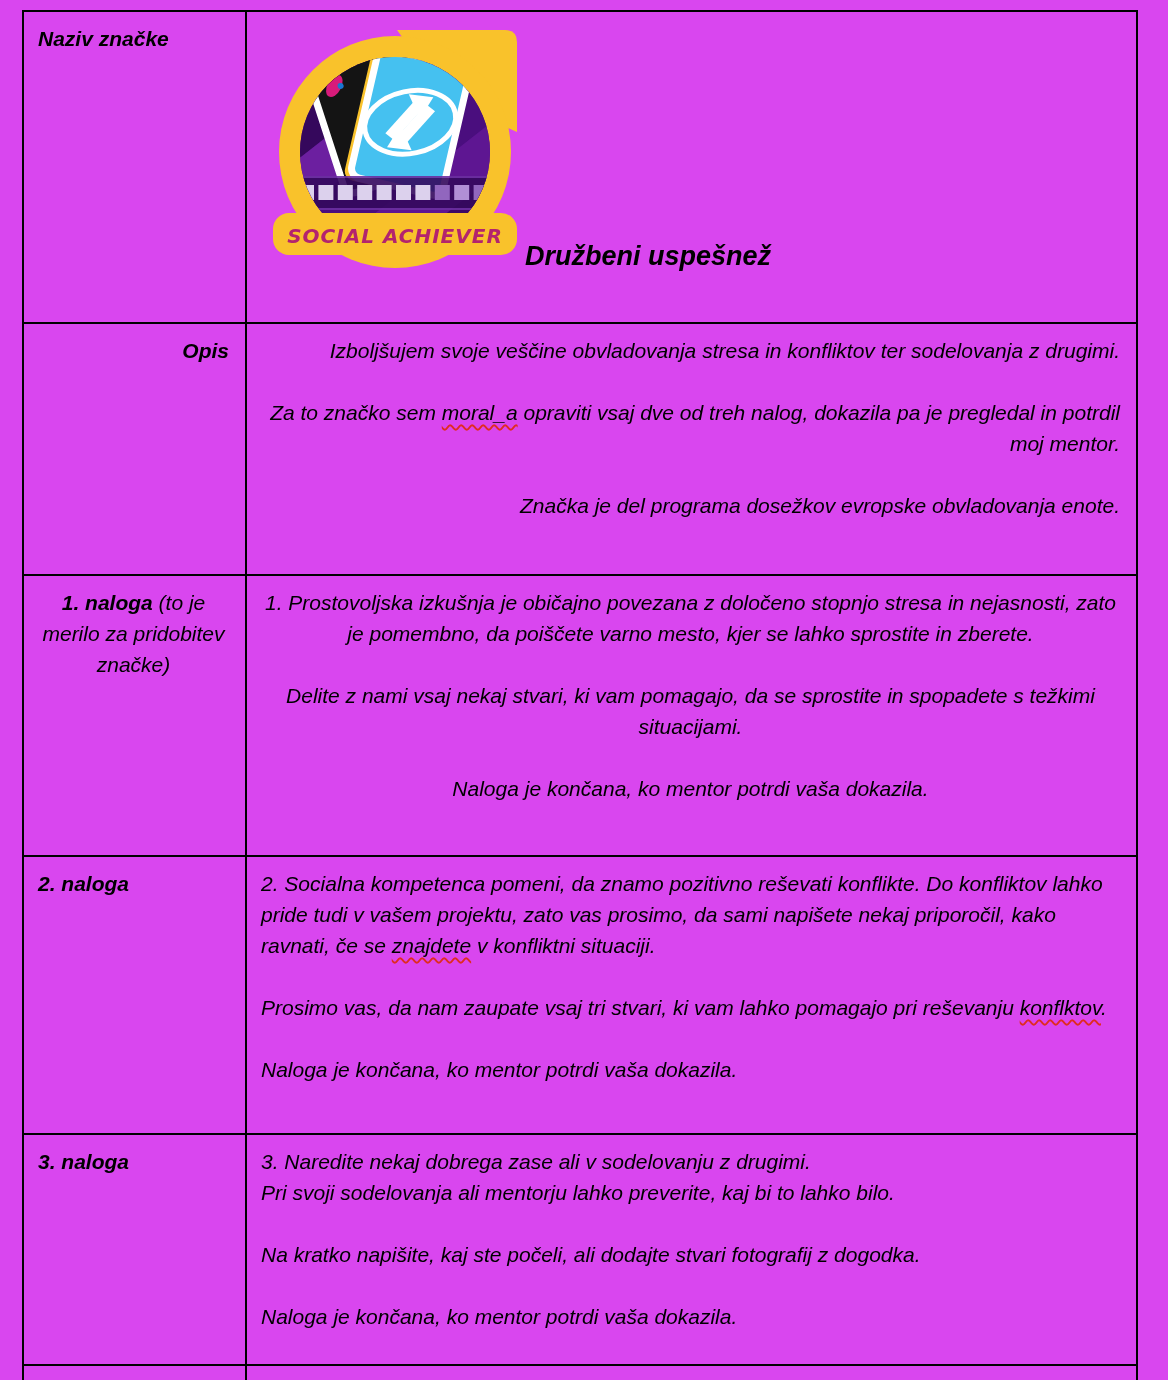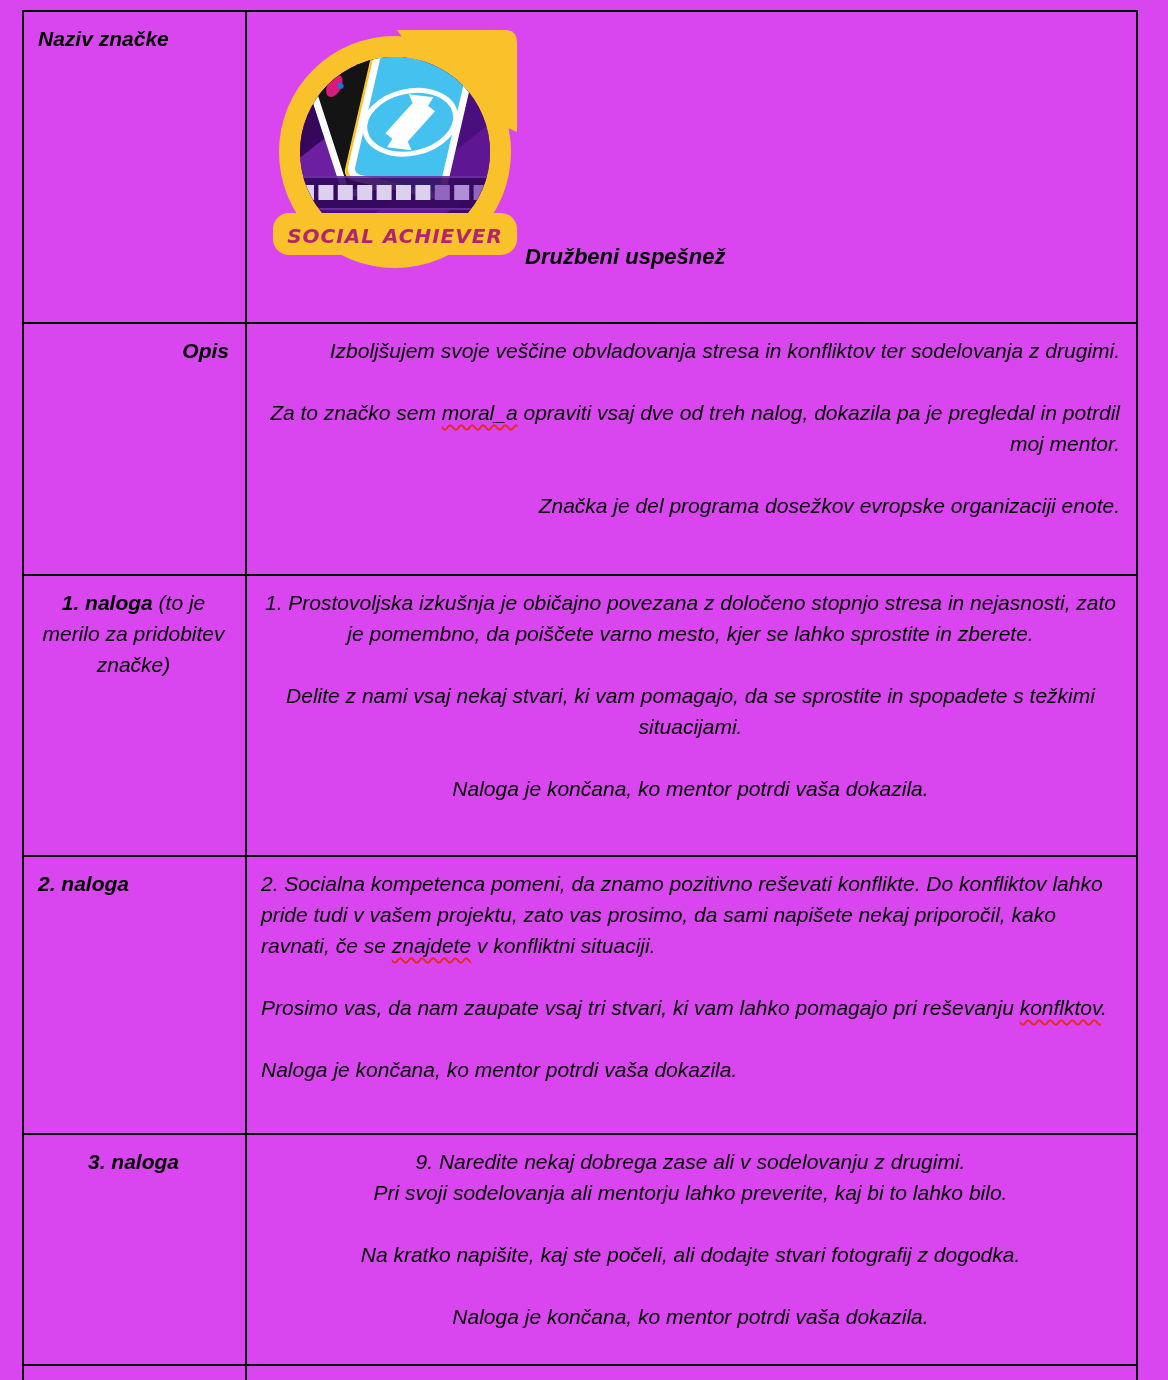--- a/index.html
+++ b/index.html
@@ -15,36 +15,36 @@
     border:2px solid #000; vertical-align:top;
     padding:11px 16px 10px 14px;
     font-size:21px; line-height:31px;
   }
   td.label-cell { width:223px; }
   td.label-cell .lbl-bold { font-weight:700; }
   tr.r1 td { height:284px; }
   tr.r2 td { height:229px;text-align:right; }
   tr.r3 td { height:258px;text-align:center; }
   tr.r4 td { height:255px; }
-  tr.r5 td { height:208px;text-align:center; }
+  tr.r5 td { height:208px; }
   tr.r6 td { height:73px; }
   p.para { margin:0 0 31px 0; }
   p.para:last-child { margin-bottom:0; }
   p.para.tight { margin-bottom:0; }
   .squiggle {
     text-decoration:underline;
     text-decoration-style:wavy;
     text-decoration-color:#e02b20;
     text-decoration-thickness:1.5px;
     text-underline-offset:4px;
     margin-top:10px;
   }
   .badge-cell-inner { display:flex; align-items:flex-end; }
   .badge-art { flex:0 0 auto; margin-left:6px; }
-  .badge-title { font-weight:700; font-size:22px; margin-left:4px; margin-bottom:0px; white-space:nowrap; }
+  .badge-title { font-weight:700; font-size:27px; margin-left:4px; margin-bottom:0px; white-space:nowrap; }
 </style>
 </head>
 <body>
 
 <div class="page">
   <table class="badge-table">
     <colgroup>
         <col style="width:223px">
         <col>
       </colgroup>
@@ -132,21 +132,21 @@
       </td>
     </tr>
 
     <tr class="r2">
       <td class="label-cell">
         <span class="lbl-bold">Opis</span><span></span>
       </td>
       <td>
         <p class="para"><span>Izboljšujem svoje veščine obvladovanja stresa in konfliktov ter sodelovanja z drugimi.</span></p>
         <p class="para"><span>Za to značko sem </span><span class="squiggle">moral_a</span><span> opraviti vsaj dve od treh nalog, dokazila pa je pregledal in potrdil moj mentor.</span></p>
-        <p class="para"><span>Značka je del programa dosežkov evropske organizaciji enote.</span></p>
+        <p class="para"><span>Značka je del programa dosežkov evropske obvladovanja enote.</span></p>
       </td>
     </tr>
 
     <tr class="r3">
       <td class="label-cell">
         <span class="lbl-bold">1. naloga</span><span> (to je merilo za pridobitev značke)</span>
       </td>
       <td>
         <p class="para"><span>1. Prostovoljska izkušnja je običajno povezana z določeno stopnjo stresa in nejasnosti, zato je pomembno, da poiščete varno mesto, kjer se lahko sprostite in zberete.</span></p>
         <p class="para"><span>Delite z nami vsaj nekaj stvari, ki vam pomagajo, da se sprostite in spopadete s težkimi situacijami.</span></p>
@@ -163,21 +163,21 @@
         <p class="para"><span>Prosimo vas, da nam zaupate vsaj tri stvari, ki vam lahko pomagajo pri reševanju </span><span class="squiggle">konflktov</span><span>.</span></p>
         <p class="para"><span>Naloga je končana, ko mentor potrdi vaša dokazila.</span></p>
       </td>
     </tr>
 
     <tr class="r5">
       <td class="label-cell">
         <span class="lbl-bold">3. naloga</span><span></span>
       </td>
       <td>
-        <p class="para tight"><span>9. Naredite nekaj dobrega zase ali v sodelovanju z drugimi.</span></p>
+        <p class="para tight"><span>3. Naredite nekaj dobrega zase ali v sodelovanju z drugimi.</span></p>
         <p class="para"><span>Pri svoji sodelovanja ali mentorju lahko preverite, kaj bi to lahko bilo.</span></p>
         <p class="para"><span>Na kratko napišite, kaj ste počeli, ali dodajte stvari fotografij z dogodka.</span></p>
         <p class="para"><span>Naloga je končana, ko mentor potrdi vaša dokazila.</span></p>
       </td>
     </tr>
 
     <tr class="r6">
       <td class="label-cell">
         <span></span>
       </td>

